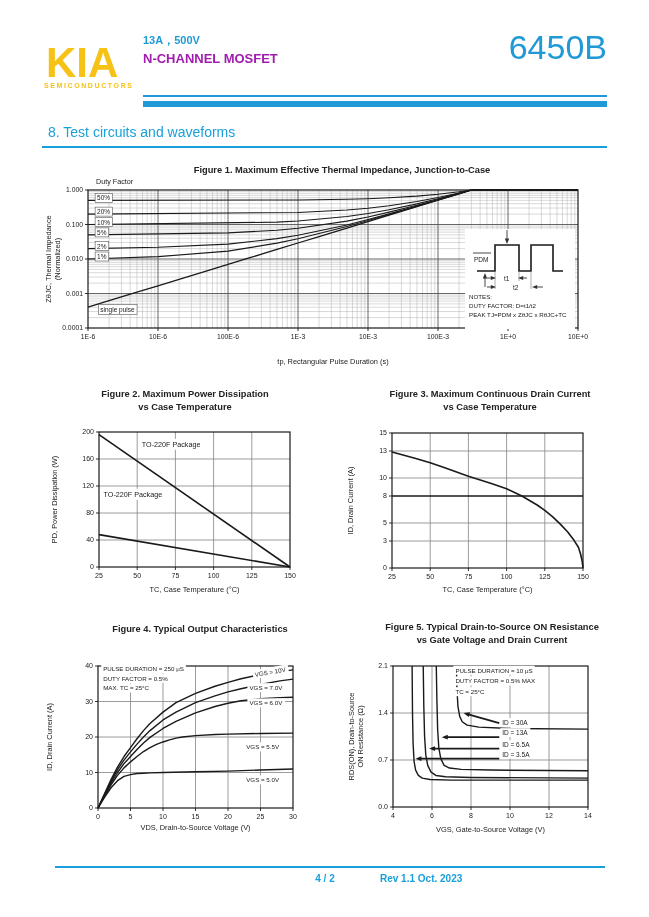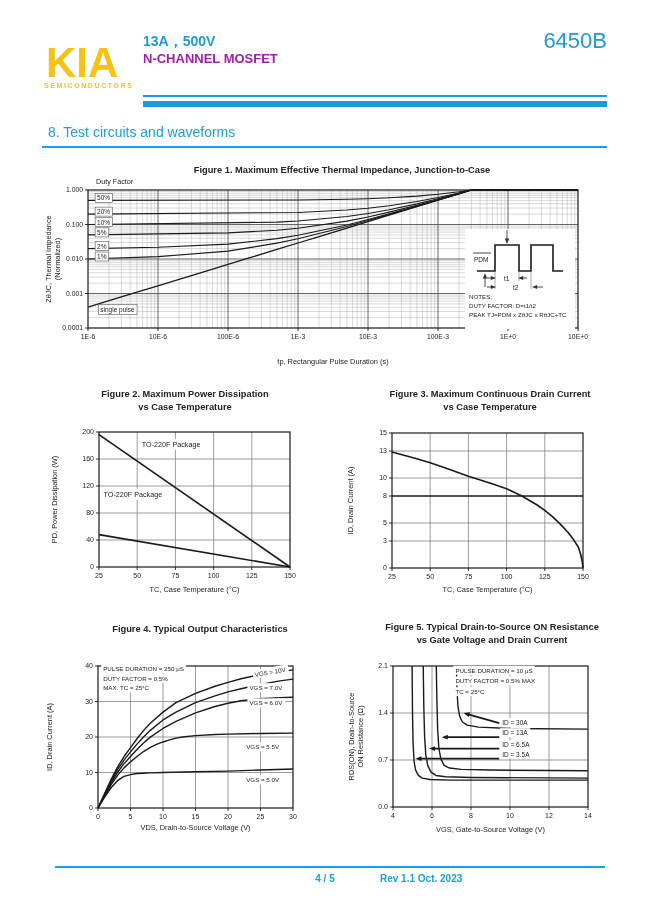--- a/index.html
+++ b/index.html
@@ -2,23 +2,23 @@
 <html><head>
 <meta charset="utf-8">
 <style>
   html,body{margin:0;padding:0;background:#e8e8e8;}
   .page{position:relative;width:649px;height:917px;background:#ffffff;margin:0 auto;
         font-family:"Liberation Sans",sans-serif;overflow:hidden;color:#222;}
   .abs{position:absolute;}
   
   .logo{left:46px;top:42px;font-size:42px;font-weight:bold;color:#f6c216;letter-spacing:0px;line-height:1;}
   .logo-sub{left:44px;top:82px;font-size:7px;font-weight:bold;color:#f6c216;letter-spacing:1.6px;}
-  .sub1{left:143px;top:33px;font-size:14px;font-weight:bold;color:#1f9ad6;}
+  .sub1{left:143px;top:33px;font-size:11px;font-weight:bold;color:#1f9ad6;}
   .sub2{left:143px;top:51px;font-size:13px;font-weight:bold;color:#a21caf;}
-  .partno{left:470px;top:28px;width:137px;text-align:right;font-size:22px;color:#1f9ad6;}
+  .partno{left:470px;top:28px;width:137px;text-align:right;font-size:34px;color:#1f9ad6;}
   .rule-thin{left:143px;top:95px;width:464px;height:2px;background:#1f9ad6;}
   .rule-thick{left:143px;top:101px;width:464px;height:6px;background:#1f9ad6;}
   .sec-title{left:48px;top:124px;font-size:14px;color:#19a0dc;}
   .sec-underline{left:42px;top:146px;width:565px;height:2px;background:#19a0dc;}
   
   svg text{font-family:"Liberation Sans",sans-serif;fill:#222;}
   .inset{background:#ffffff;}
   .inset .wf{fill:none;stroke:#1a1a1a;stroke-width:1.6;}
   .inset .thin{stroke:#333;stroke-width:0.9;}
   .inset .guide{stroke:#777;stroke-width:0.6;}
@@ -489,16 +489,16 @@
       <polygon points="118.59,95 125.01631601707317,94.31995408338187 123.71253636865168,98.9394950376718" fill="#1a1a1a"></polygon>
       <line x1="154.27499999999998" y1="119.17142857142856" x2="99.75" y2="119.17142857142856" stroke="#1a1a1a" stroke-width="1.7"></line>
       <polygon points="96.75,119.17142857142856 102.75,116.77142857142856 102.75,121.57142857142857" fill="#1a1a1a"></polygon>
       <line x1="154.27499999999998" y1="130.5857142857143" x2="87.07499999999999" y2="130.5857142857143" stroke="#1a1a1a" stroke-width="1.7"></line>
       <polygon points="84.07499999999999,130.5857142857143 90.07499999999999,128.18571428571428 90.07499999999999,132.9857142857143" fill="#1a1a1a"></polygon>
       <line x1="154.27499999999998" y1="140.65714285714287" x2="73.42500000000001" y2="140.65714285714287" stroke="#1a1a1a" stroke-width="1.7"></line>
       <polygon points="70.42500000000001,140.65714285714287 76.42500000000001,138.25714285714287 76.42500000000001,143.05714285714288" fill="#1a1a1a"></polygon>
     </svg>
 
   <div class="abs foot-rule"></div>
-  <div class="abs foot-page">4 / 5</div>
+  <div class="abs foot-page">4 / 2</div>
   <div class="abs foot-rev">Rev 1.1   Oct. 2023</div>
 
 </div>
 
 </body></html>

